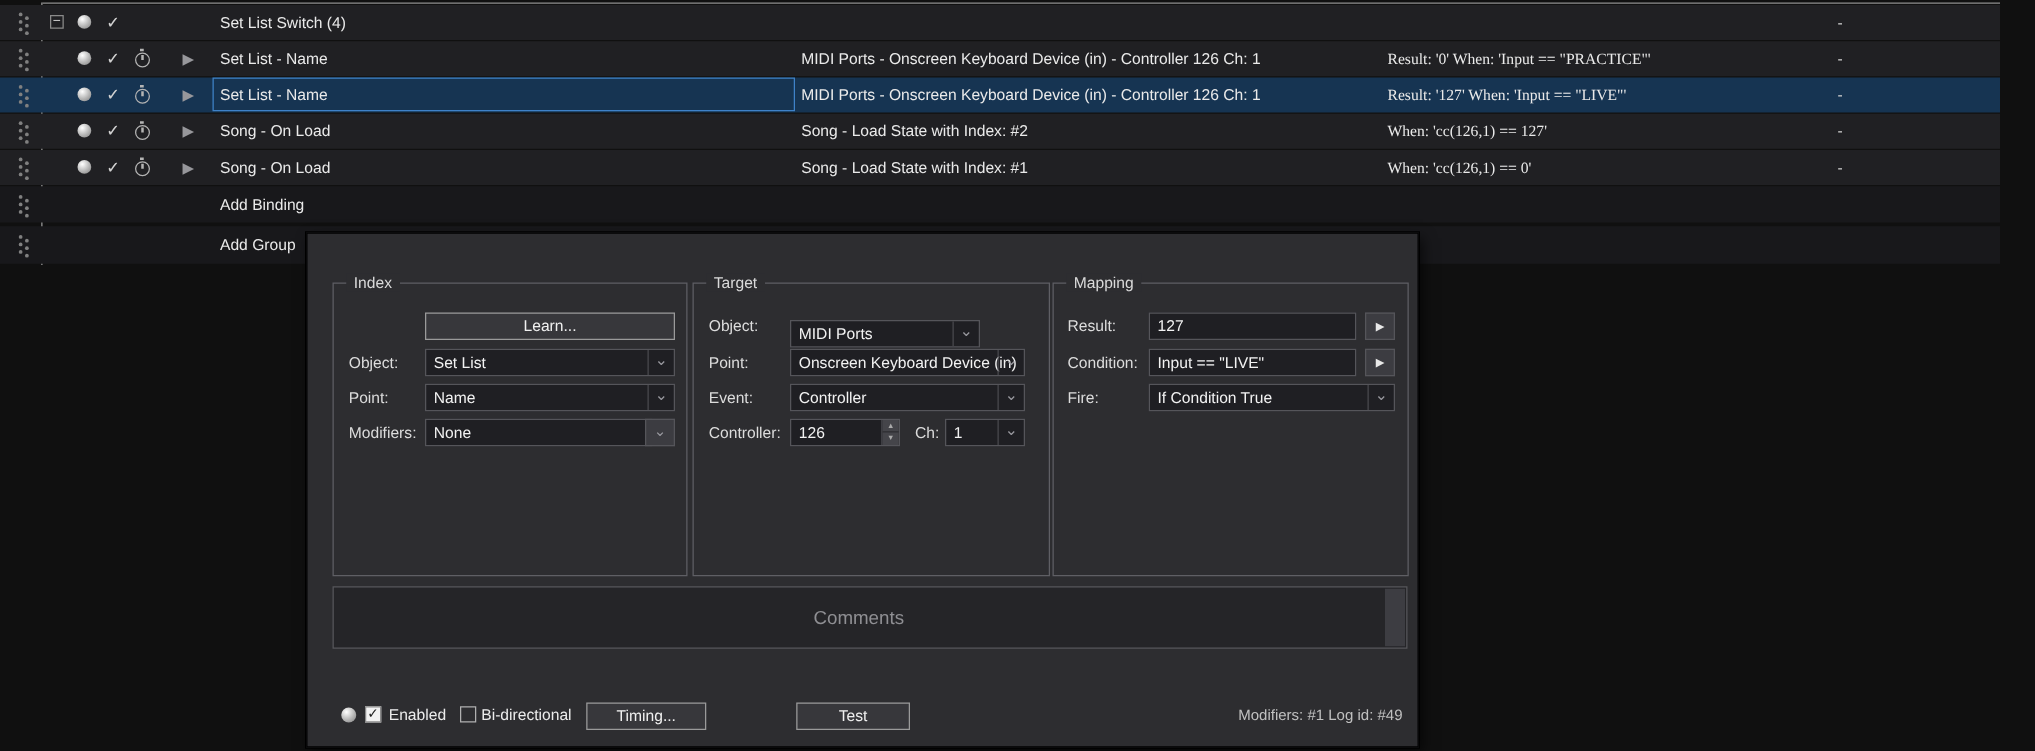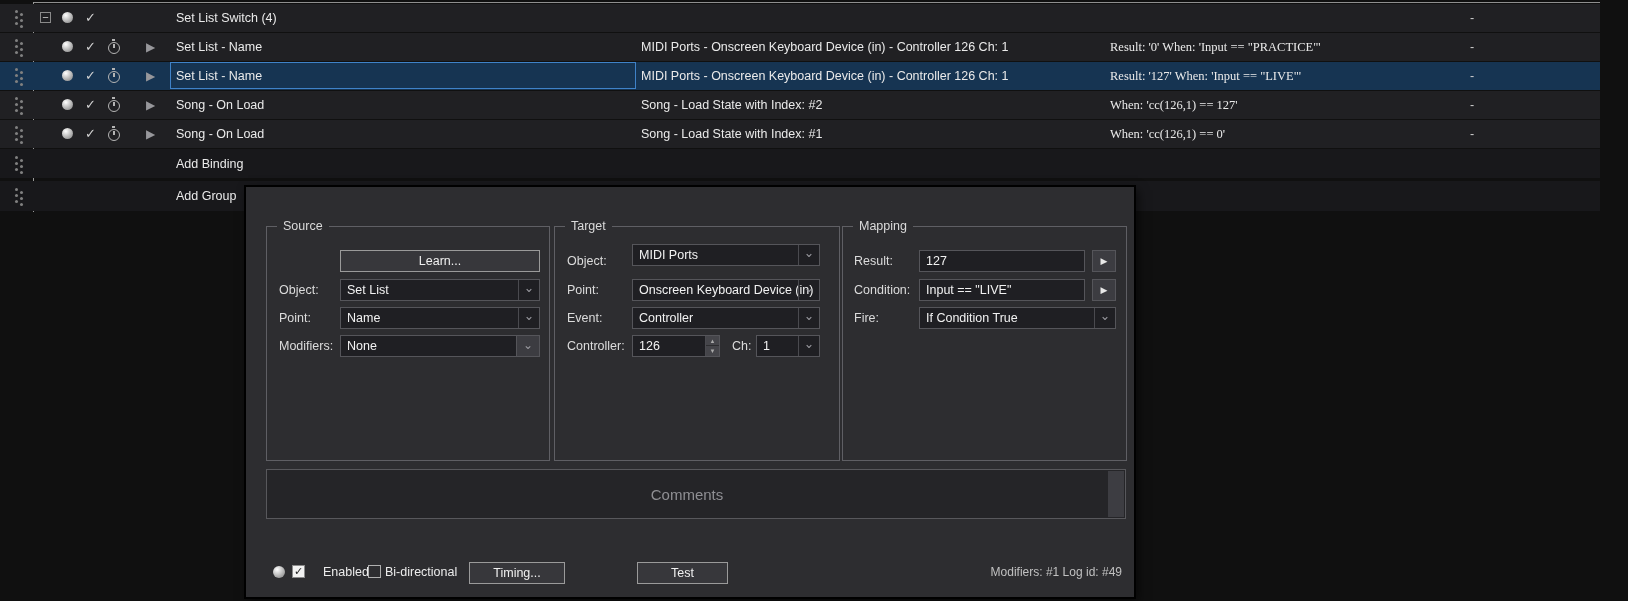--- a/index.html
+++ b/index.html
@@ -162,35 +162,35 @@
   </div>
 
   <div class="row addrow" style="top:181px;height:30px">
     <span class="grip"></span>
     <span class="cell name">Add Group</span>
   </div>
 
   <div class="dialog">
 
     <div class="groupbox gb-src">
-      <span class="legend">Source</span>
+      <span class="legend">Index</span>
       <div class="btn" style="left:73px;top:23px;width:200px">Learn...</div>
       <span class="flabel" style="left:12px;top:52px">Object:</span>
       <div class="field combo" style="left:73px;top:52px;width:200px">Set List</div>
       <span class="flabel" style="left:12px;top:80px">Point:</span>
       <div class="field combo" style="left:73px;top:80px;width:200px">Name</div>
       <span class="flabel" style="left:12px;top:108px">Modifiers:</span>
       <div class="field" style="left:73px;top:108px;width:182px">None</div>
       <div class="dropbtn" style="left:249px;top:108px">⌄</div>
     </div>
 
     <div class="groupbox gb-tgt">
       <span class="legend">Target</span>
       <span class="flabel" style="left:12px;top:23px">Object:</span>
-      <div class="field combo" style="left:77px;top:17px;width:188px">MIDI Ports</div>
+      <div class="field combo" style="left:77px;top:29px;width:152px">MIDI Ports</div>
       <span class="flabel" style="left:12px;top:52px">Point:</span>
       <div class="field combo" style="left:77px;top:52px;width:188px">Onscreen Keyboard Device (in)</div>
       <span class="flabel" style="left:12px;top:80px">Event:</span>
       <div class="field combo" style="left:77px;top:80px;width:188px">Controller</div>
       <span class="flabel" style="left:12px;top:108px">Controller:</span>
       <div class="spin" style="left:77px;top:108px;width:88px">
         <span class="val">126</span>
         <span class="arrows">
           <div>▲</div>
           <div>▼</div>
@@ -213,21 +213,21 @@
     </div>
 
     <div class="comments">
       <span class="ph">Comments</span>
       <span class="sb"></span>
     </div>
 
     <div class="footer">
       <span class="f-led"></span>
       <span class="cb checked" style="left:46px">✓</span>
-      <span class="f-text" style="left:77px">Enabled</span>
+      <span class="f-text" style="left:65px">Enabled</span>
       <span class="cb empty" style="left:122px"></span>
       <span class="f-text" style="left:139px">Bi-directional</span>
       <div class="btn" style="left:223px;top:0;width:96px">Timing...</div>
       <div class="btn" style="left:391px;top:0;width:91px">Test</div>
       <span class="status">Modifiers: #1  Log id: #49</span>
     </div>
   </div>
 </div>
 
 </body></html>

